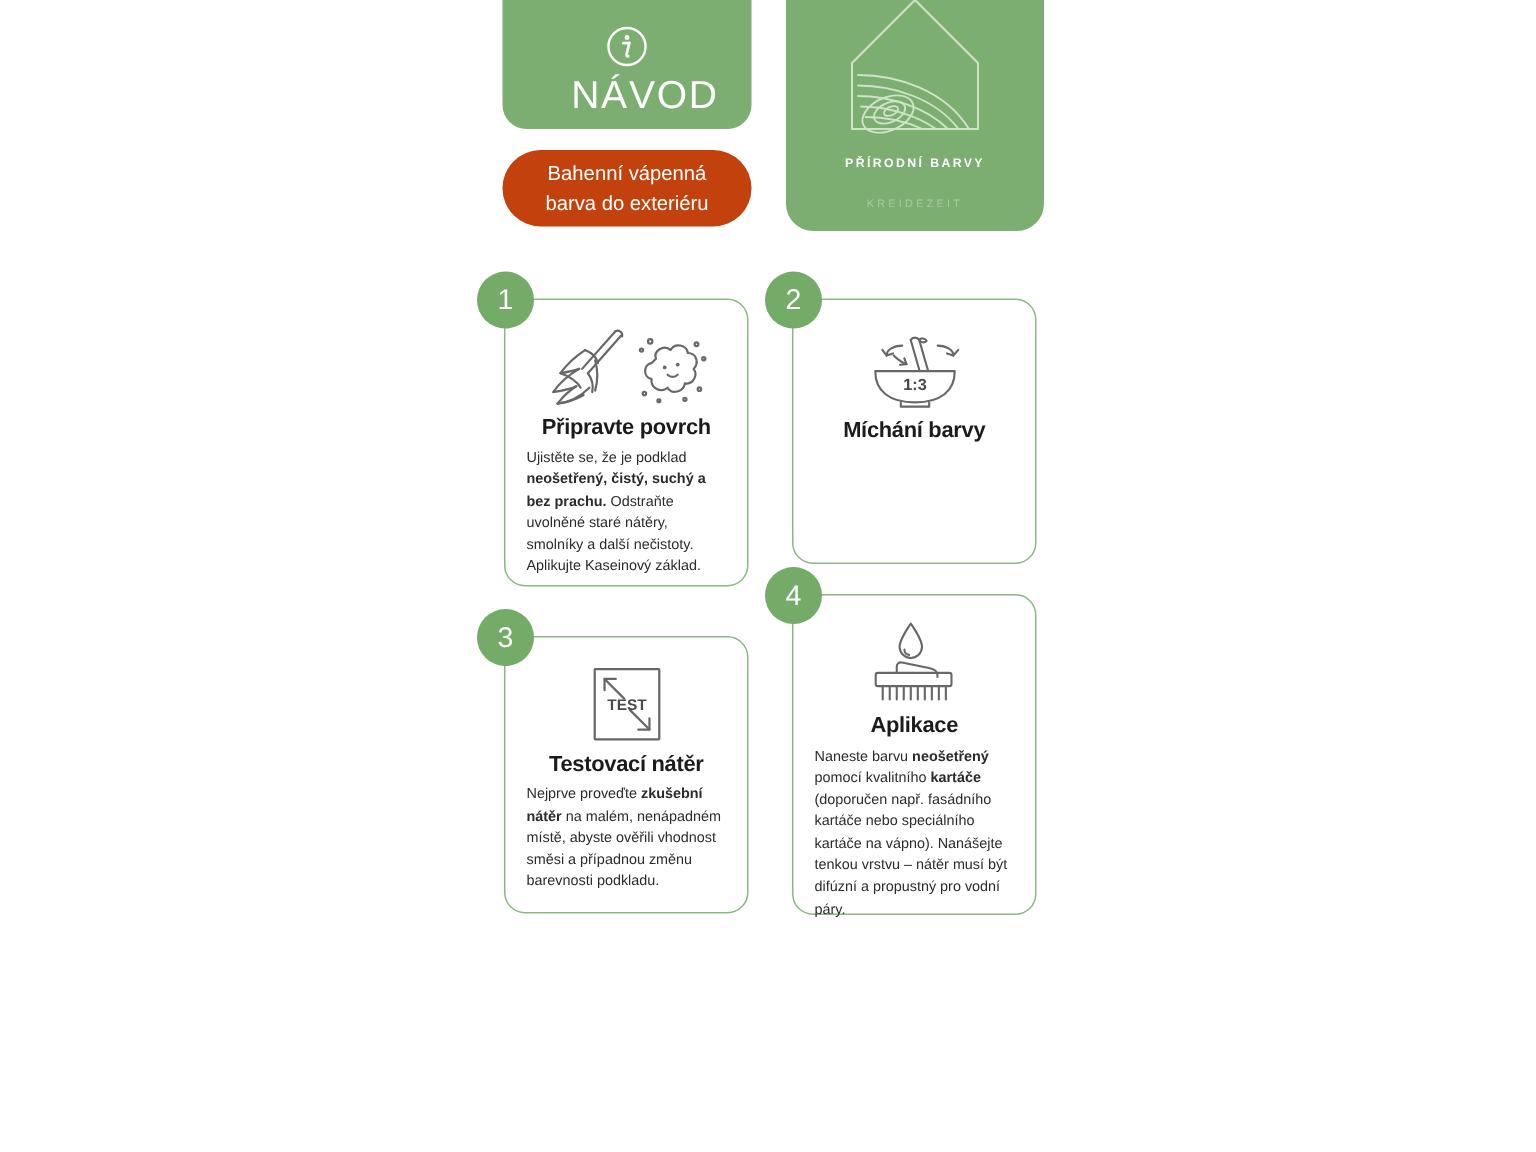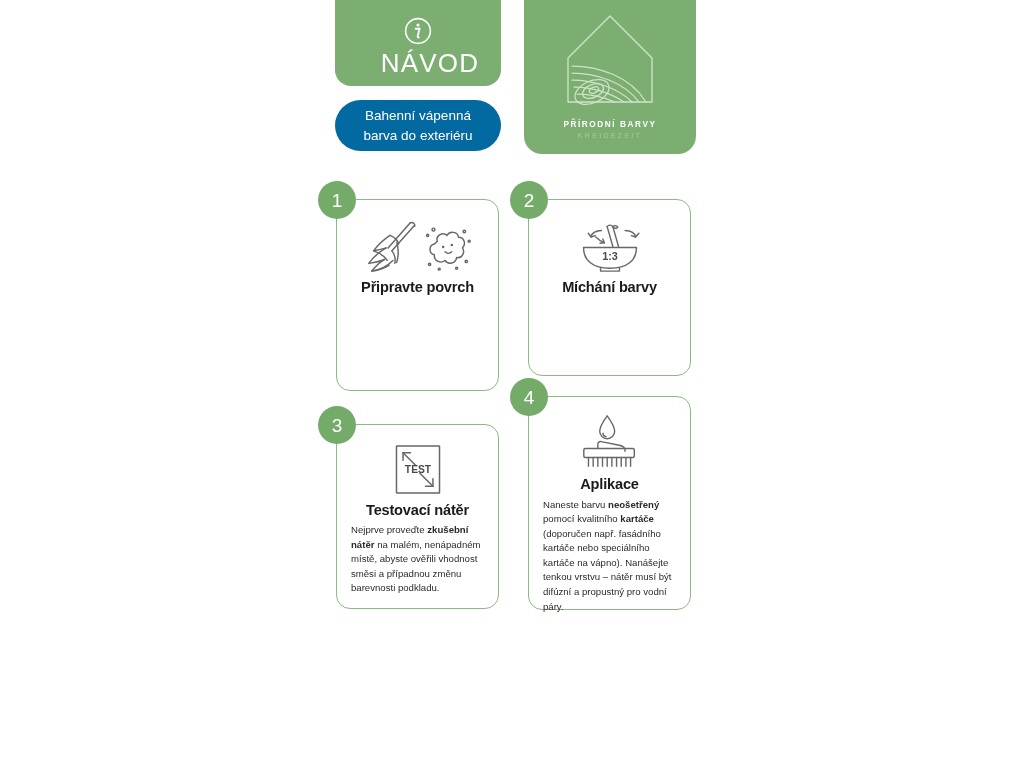--- a/index.html
+++ b/index.html
@@ -19,39 +19,39 @@
     padding-bottom:10px;box-sizing:border-box;
   }
   .info-icon{width:30px;height:30px;margin-bottom:4px;}
   .navod-title{
     color:#ffffff;font-size:26px;letter-spacing:1.2px;font-weight:400;
     line-height:1;
     margin-left:24px;
   }
   .subtitle-pill{
     position:absolute;left:335px;top:100px;width:166px;height:51px;
-    background:#0369a1;border-radius:26px;
+    background:#c2410c;border-radius:26px;
     display:flex;align-items:center;justify-content:center;
     text-align:center;box-sizing:border-box;padding:0 12px;
   }
   .subtitle-pill span{
     color:#ffffff;font-size:13.5px;line-height:1.45;font-weight:400;
   }
   .logo-panel{
     position:absolute;left:524px;top:-18px;width:172px;height:172px;
     background:#7cae71;border-radius:0 0 18px 18px;
     display:flex;flex-direction:column;align-items:center;justify-content:flex-end;
     padding-bottom:14px;box-sizing:border-box;
   }
   .logo-mark{width:112px;height:108px;}
   .logo-name{
     color:#ffffff;font-size:8.2px;letter-spacing:1.6px;font-weight:700;margin-top:2px;
   }
   .logo-sub{
-    color:#a8cb9f;font-size:7.2px;letter-spacing:2.2px;font-weight:400;margin-top:2px;
+    color:#a8cb9f;font-size:7.2px;letter-spacing:2.2px;font-weight:400;margin-top:18px;
   }
 
   
   .card{
     position:absolute;
     border:1.4px solid #8cb883;border-radius:14px;background:#ffffff;
     box-sizing:border-box;
     padding:14px 14px 12px 14px;
     display:flex;flex-direction:column;align-items:center;
   }
@@ -144,20 +144,21 @@
           <circle cx="108" cy="14" r="1.3"></circle>
           <circle cx="113" cy="24" r="1.1"></circle>
           <circle cx="110" cy="45" r="1.2"></circle>
           <circle cx="72" cy="48" r="1.2"></circle>
           <circle cx="82" cy="53" r="1"></circle>
           <circle cx="100" cy="52" r="1.1"></circle>
         </g>
       </svg>
     </div>
     <div class="card-title">Připravte povrch</div>
+    <div class="card-body"><span>Ujistěte se, že je podklad </span><b>neošetřený, čistý, suchý a bez prachu.</b><span> Odstraňte uvolněné staré nátěry, smolníky a další nečistoty. Aplikujte Kaseinový základ.</span></div>
   </div>
 
   <div class="card card-2">
     <div class="badge">2</div>
     <div class="card-icon">
       <svg viewBox="0 0 74 58" width="70" height="55">
         <g fill="none" stroke="#676767" stroke-width="1.5" stroke-linejoin="round" stroke-linecap="round">
           <path d="M9 30 L65 30 C65 44 55 52 37 52 C19 52 9 44 9 30 Z"></path>
           <path d="M27 52 L27 55 L47 55 L47 52"></path>
           <path d="M40 29 L34 8"></path>

